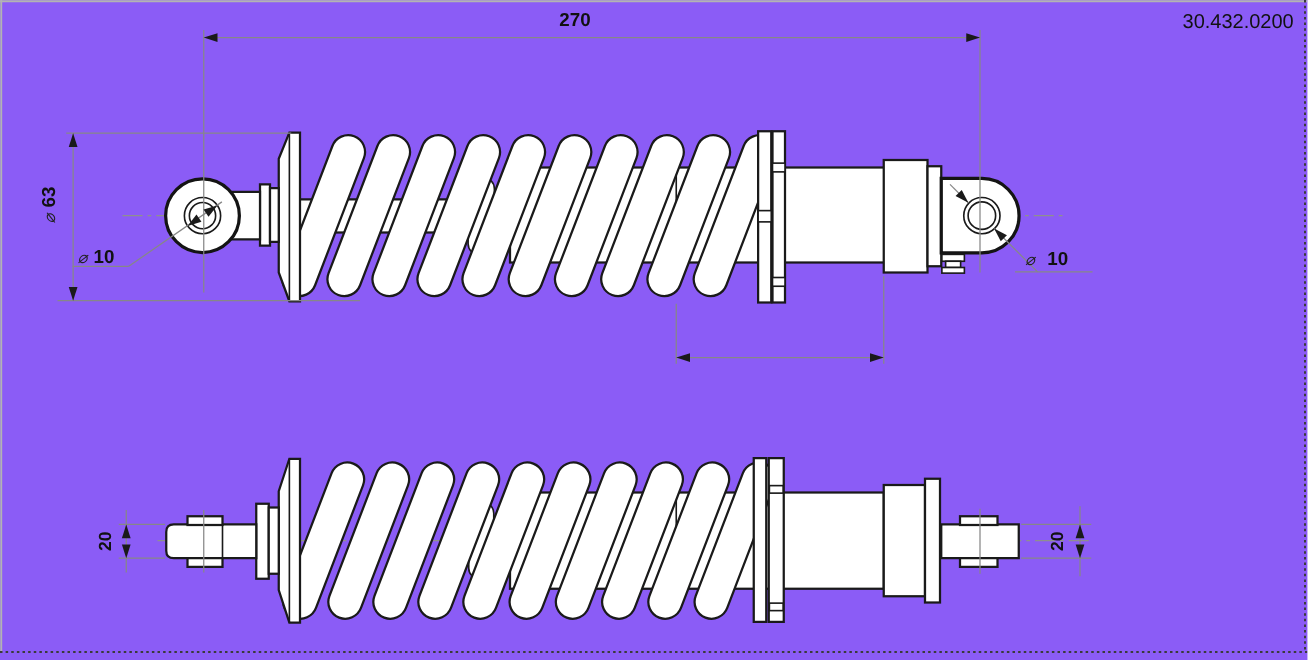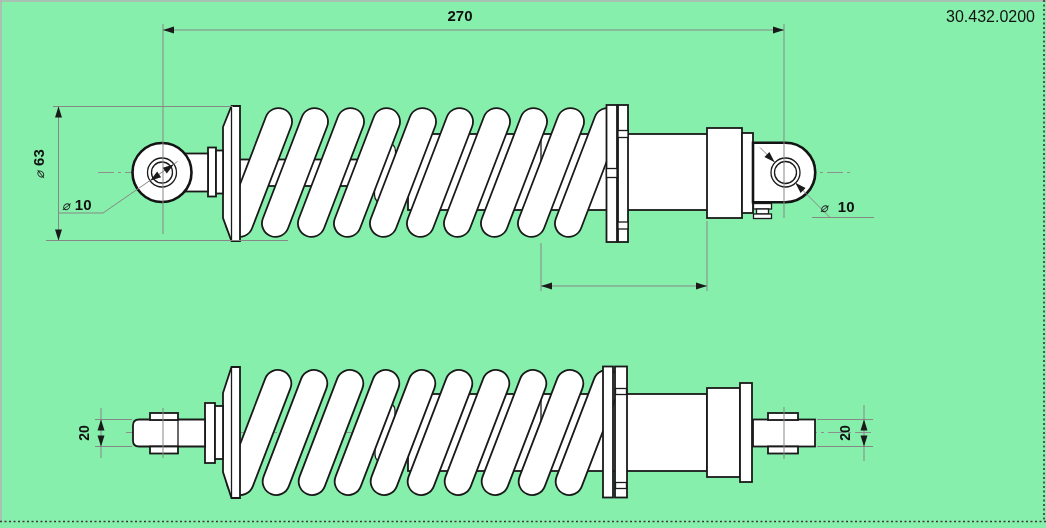--- a/index.html
+++ b/index.html
@@ -1,16 +1,16 @@
 <!DOCTYPE html>
 <html><head>
 <meta charset="utf-8">
 <style>
   html,body{margin:0;padding:0;background:#fff;}
-  .sheet{width:1046px;height:528px;position:relative;background:#86efac;font-family:"Liberation Sans",sans-serif;}
+  .sheet{width:1046px;height:528px;position:relative;background:#8b5cf6;font-family:"Liberation Sans",sans-serif;}
   svg{display:block;}
   
   .outline{stroke:#1a1a1a;stroke-width:1.8;fill:#ffffff;}
   .outline-thick{stroke:#141414;stroke-width:2.6;fill:#ffffff;}
   .inner{stroke:#1a1a1a;stroke-width:1.3;fill:none;}
   .innerfill{stroke:#1a1a1a;stroke-width:1.3;fill:#ffffff;}
   .dim{stroke:#878787;stroke-width:1;fill:none;}
   .cl{stroke:#8f8f8f;stroke-width:1;fill:none;stroke-dasharray:16 4 3 4;}
   .arrow{fill:#1a1a1a;stroke:none;}
   .dimtext{fill:#111111;font-weight:bold;font-size:15px;}

